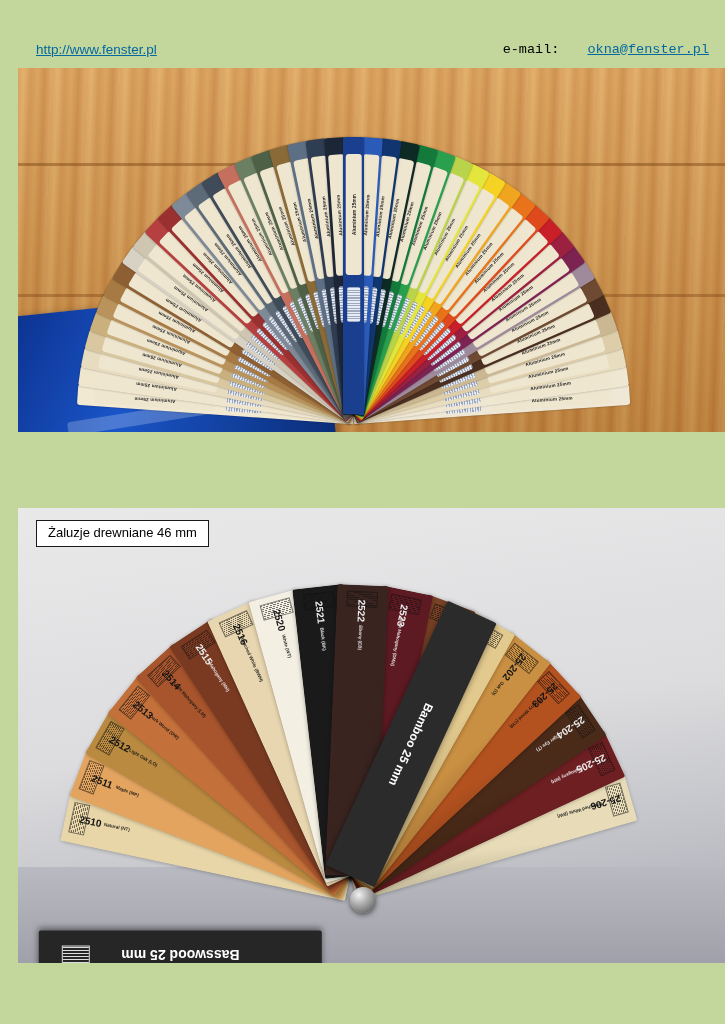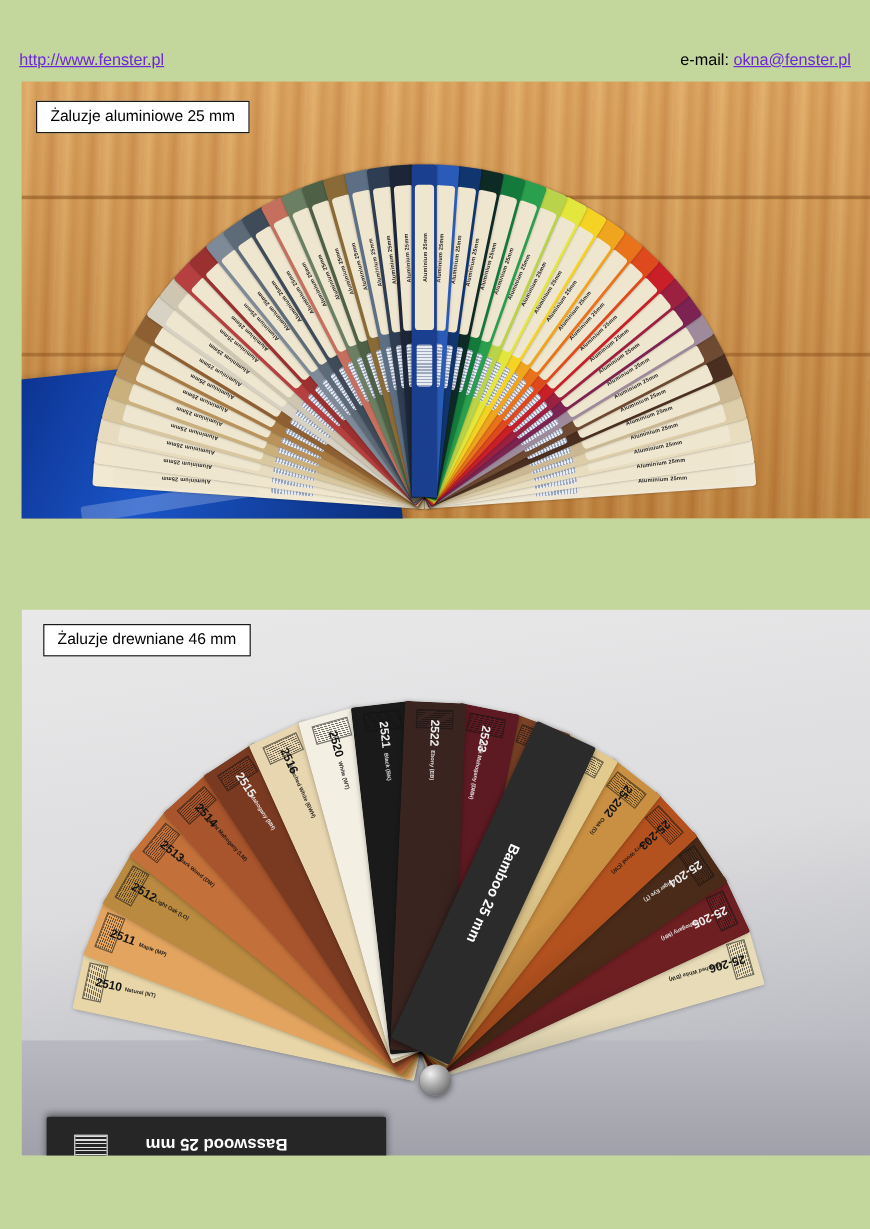--- a/index.html
+++ b/index.html
@@ -13,22 +13,22 @@
   }
   .page{position:relative;width:725px;height:1024px;}
 
   
   .header{
     position:absolute;left:0;top:38px;width:725px;height:22px;
     padding:0 16px;box-sizing:border-box;
     display:flex;align-items:center;justify-content:space-between;
     font-size:13.5px;color:#000;
   }
-  .link{color:#6d28d9;text-decoration:underline;white-space:nowrap;}
-  .hdr-right{white-space:nowrap;}
+  .link{color:#0369a1;text-decoration:underline;white-space:nowrap;margin-left:20px;}
+  .hdr-right{white-space:nowrap;font-family:Liberation Mono, monospace;}
   .hdr-label{color:#000;}
 
   
   .figure{position:absolute;overflow:hidden;}
   #fig-alu{left:18px;top:68px;width:707px;height:364px;}
   #fig-wood{left:18px;top:508px;width:707px;height:455px;}
 
   
   .caption-box{
     position:absolute;z-index:60;
@@ -449,21 +449,20 @@
           </div>
           <div class="stripes"></div>
         </div>
         <div class="slat" style="background: rgb(239, 232, 214); width: 3%; height: 76%; left: calc(46%); top: 19%; transform: rotate(86deg); z-index: 14;">
           <div class="label">
             <span>Aluminium 25mm</span>
           </div>
           <div class="stripes"></div>
         </div>
       </div>
-    <div class="caption-box" id="cap-alu">Żaluzje aluminiowe 25 mm</div>
   </div>
 
   <div class="figure" id="fig-wood">
     <div class="graybg"></div>
     <div class="fan" id="wood-fan">
         <div class="wslat light" style="background: linear-gradient(100deg, rgb(232, 214, 168) 0%, rgb(232, 214, 168) 62%, rgba(0, 0, 0, 0.18) 100%) rgb(232, 214, 168); width: 7.2%; height: 64%; left: calc(43.4%); top: 17%; transform: rotate(-78deg); z-index: 21;">
           <i class="motif"></i>
           <div class="code">2510</div>
           <div class="nm">Natural (NT)</div>
         </div>

